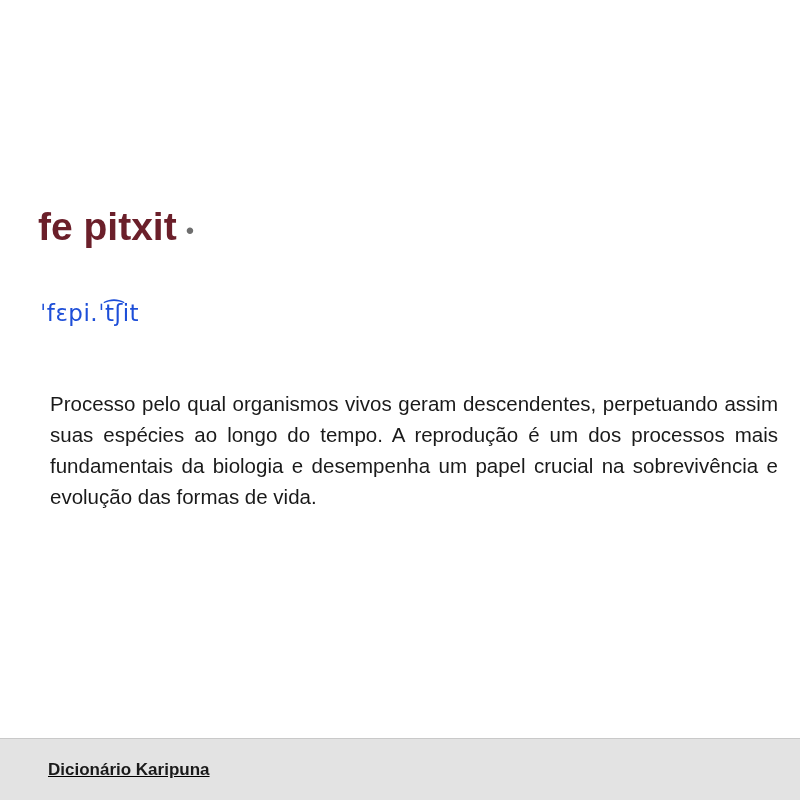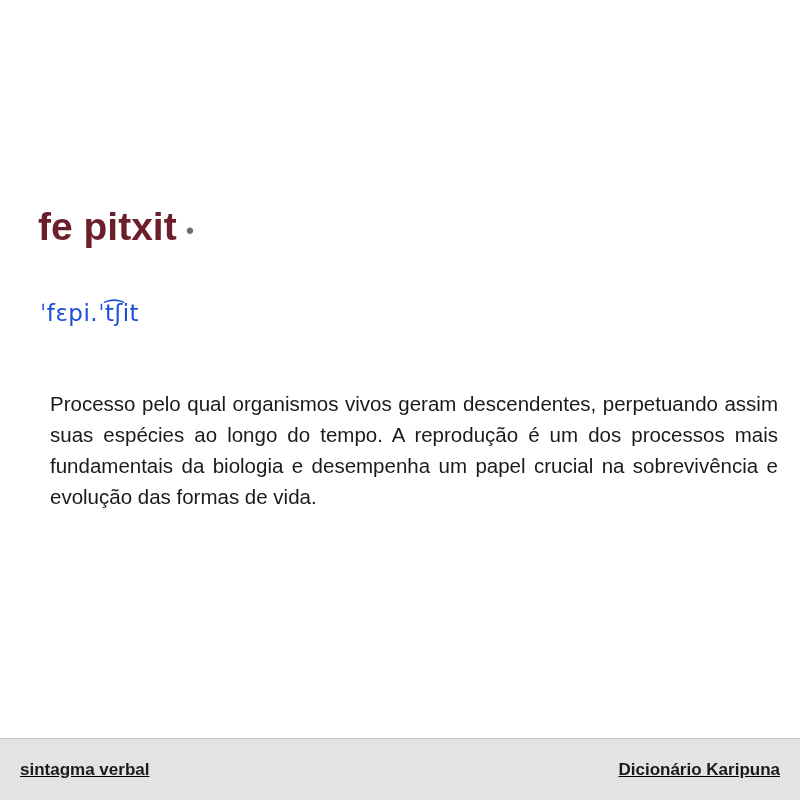--- a/index.html
+++ b/index.html
@@ -108,17 +108,16 @@
       <span class="sep-dot">•</span>
     </div>
 
     <div class="ipa">ˈfɛpi.ˈt͡ʃit</div>
 
     <div class="definition">Processo pelo qual organismos vivos geram descendentes, perpetuando assim suas espécies ao longo do tempo. A reprodução é um dos processos mais fundamentais da biologia e desempenha um papel crucial na sobrevivência e evolução das formas de vida.</div>
 
   </div>
 
   <div class="footer">
-    <span class="footer-left">sintagma verbal</span>
     <span class="footer-right">Dicionário Karipuna</span>
   </div>
 
 </div>
 
 </body></html>

